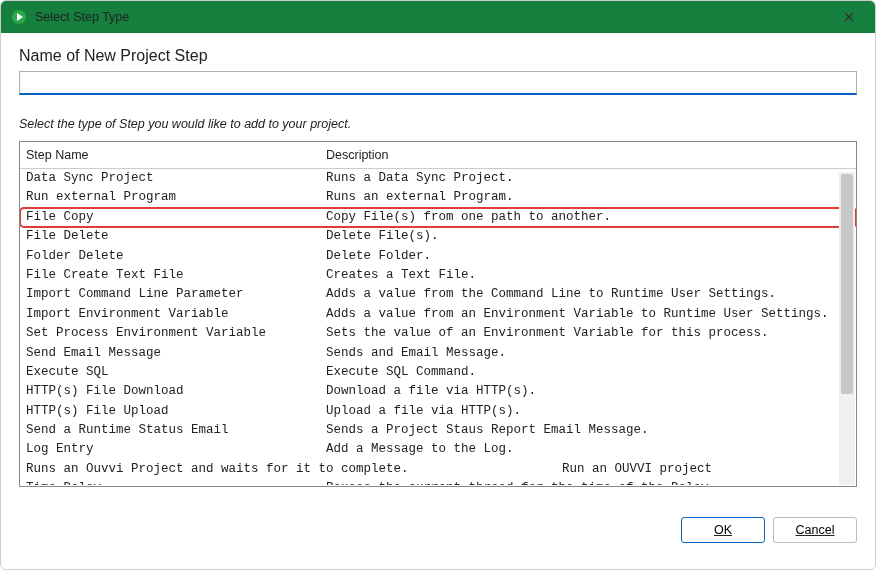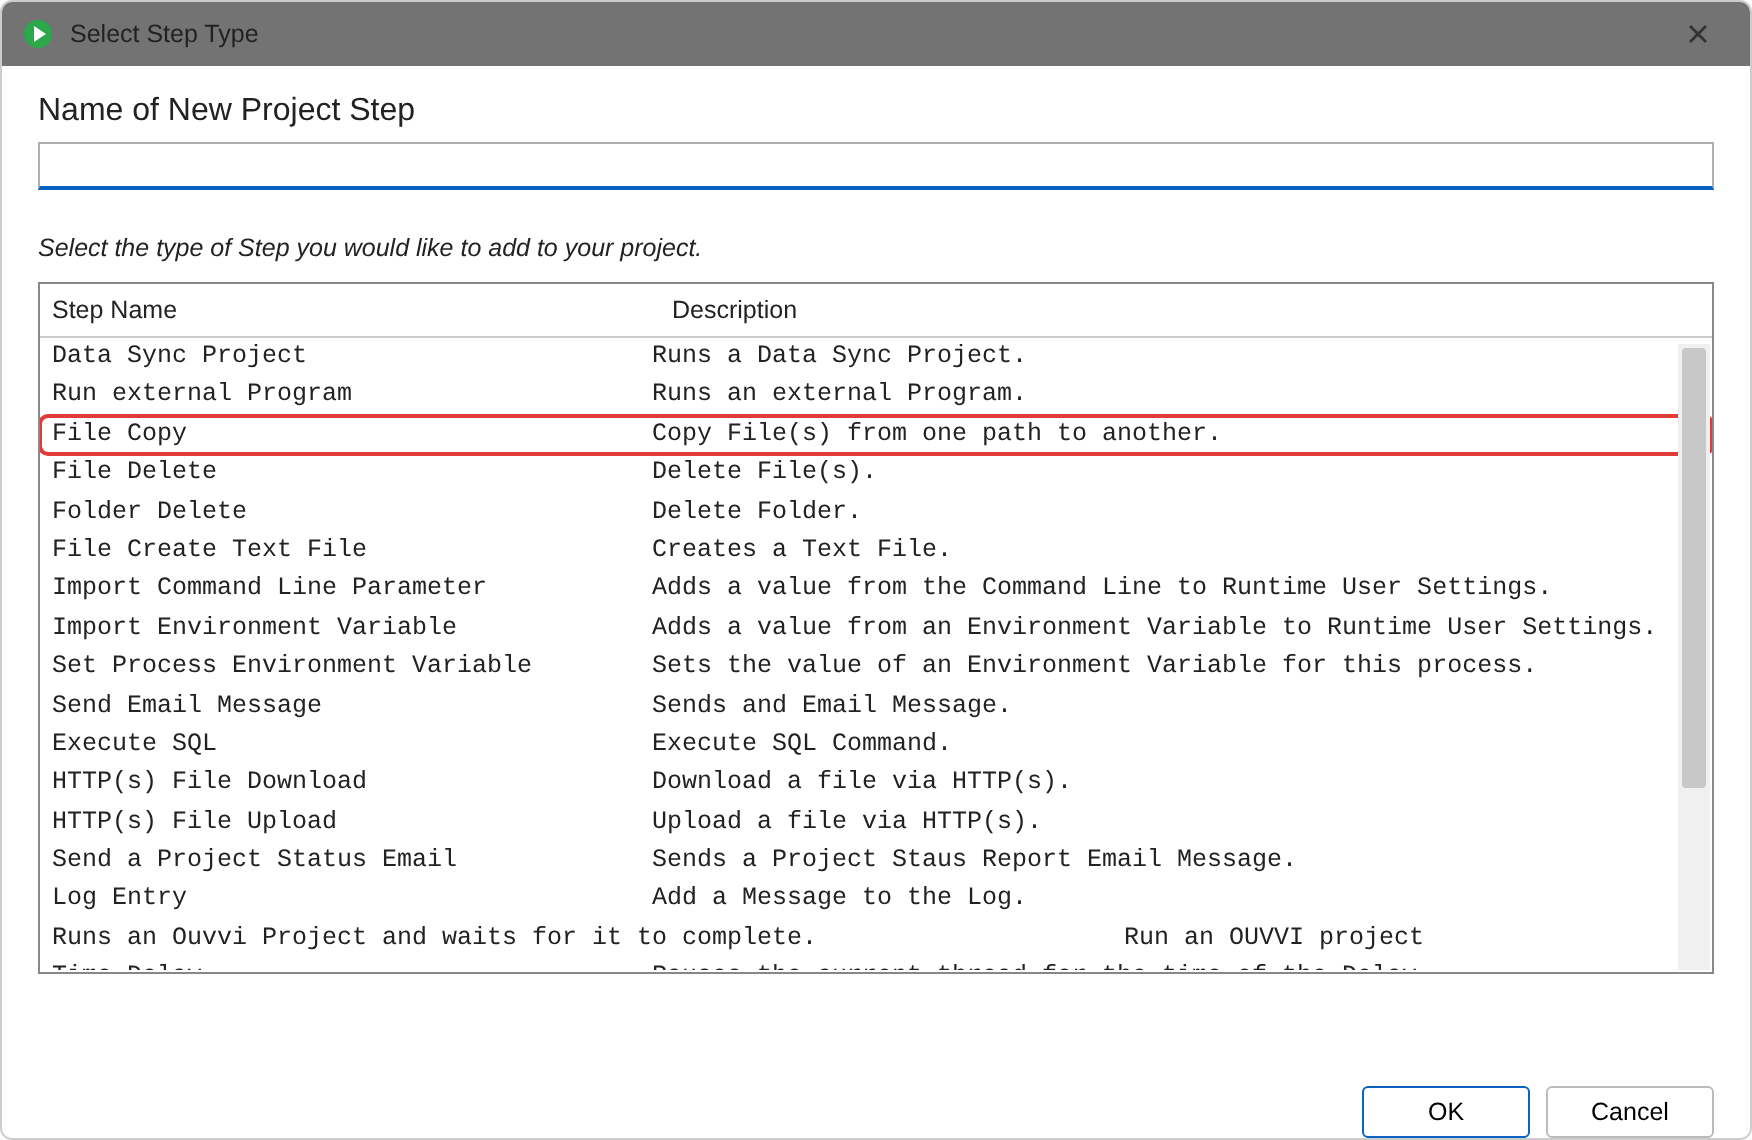--- a/index.html
+++ b/index.html
@@ -14,21 +14,21 @@
     border: 1px solid #ccc;
     border-radius: 6px;
     overflow: hidden;
     position: relative;
   }
   .titlebar {
     display: flex;
     align-items: center;
     padding: 6px 10px 6px 10px;
     height: 32px;
-    background: #737373;
+    background: #15803d;
   }
   .titlebar .app-icon {
     width: 16px; height: 16px;
     margin-right: 8px;
   }
   .titlebar .title {
     flex: 1;
     font-size: 12.5px;
   }
   .titlebar .close {
@@ -68,21 +68,20 @@
     height: 346px;
     overflow: hidden;
     position: relative;
     background: #fff;
   }
   .table-header {
     display: flex;
     border-bottom: 1px solid #ccc;
     background: #fff;
     font-size: 12.5px;
-    gap: 10px;
   }
   .table-header .th {
     padding: 6px 6px;
   }
   .col-name { width: 300px; flex-shrink: 0; }
   .col-desc { flex: 1; }
   .table-body {
     overflow-y: auto;
     height: calc(346px - 30px);
     position: relative;
@@ -108,24 +107,25 @@
     align-items: flex-end;
   }
   .footer {
     position: absolute;
     bottom: 0;
     left: 0;
     right: 0;
     height: 52px;
     display: flex;
     justify-content: flex-end;
-    align-items: flex-end;
+    align-items: flex-start;
     padding: 0 18px;
     gap: 8px;
     background: #fff;
+    text-decoration: underline;
   }
   .btn {
     min-width: 84px;
     height: 26px;
     border: 1px solid #bbb;
     background: #fff;
     border-radius: 3px;
     font-family: inherit;
     font-size: 12.5px;
     cursor: pointer;
@@ -227,21 +227,21 @@
         </div>
         <div class="row">
           <div class="td col-name">HTTP(s) File Download</div>
           <div class="td col-desc">Download a file via HTTP(s).</div>
         </div>
         <div class="row">
           <div class="td col-name">HTTP(s) File Upload</div>
           <div class="td col-desc">Upload a file via HTTP(s).</div>
         </div>
         <div class="row">
-          <div class="td col-name">Send a Project Status Email</div>
+          <div class="td col-name">Send a Runtime Status Email</div>
           <div class="td col-desc">Sends a Project Staus Report Email Message.</div>
         </div>
         <div class="row">
           <div class="td col-name">Log Entry</div>
           <div class="td col-desc">Add a Message to the Log.</div>
         </div>
         <div class="row">
           <div class="td col-desc">Runs an Ouvvi Project and waits for it to complete.</div>
           <div class="td col-name">Run an OUVVI project</div>
         </div>

